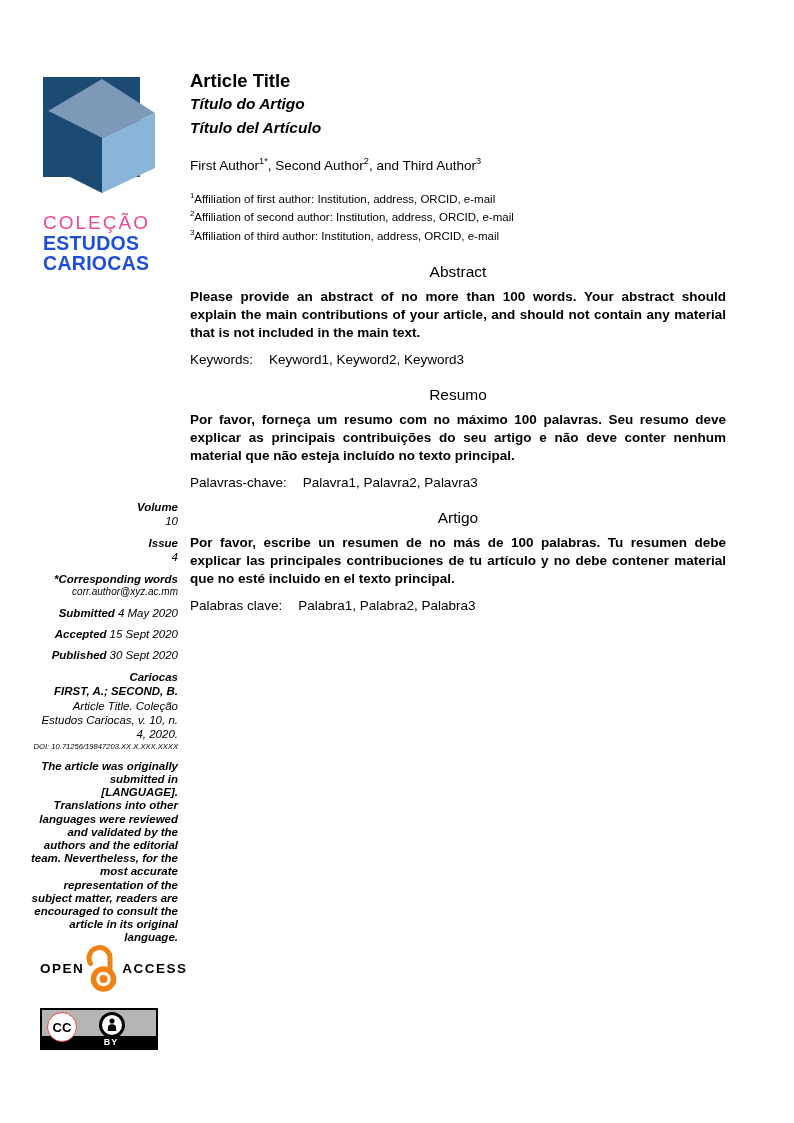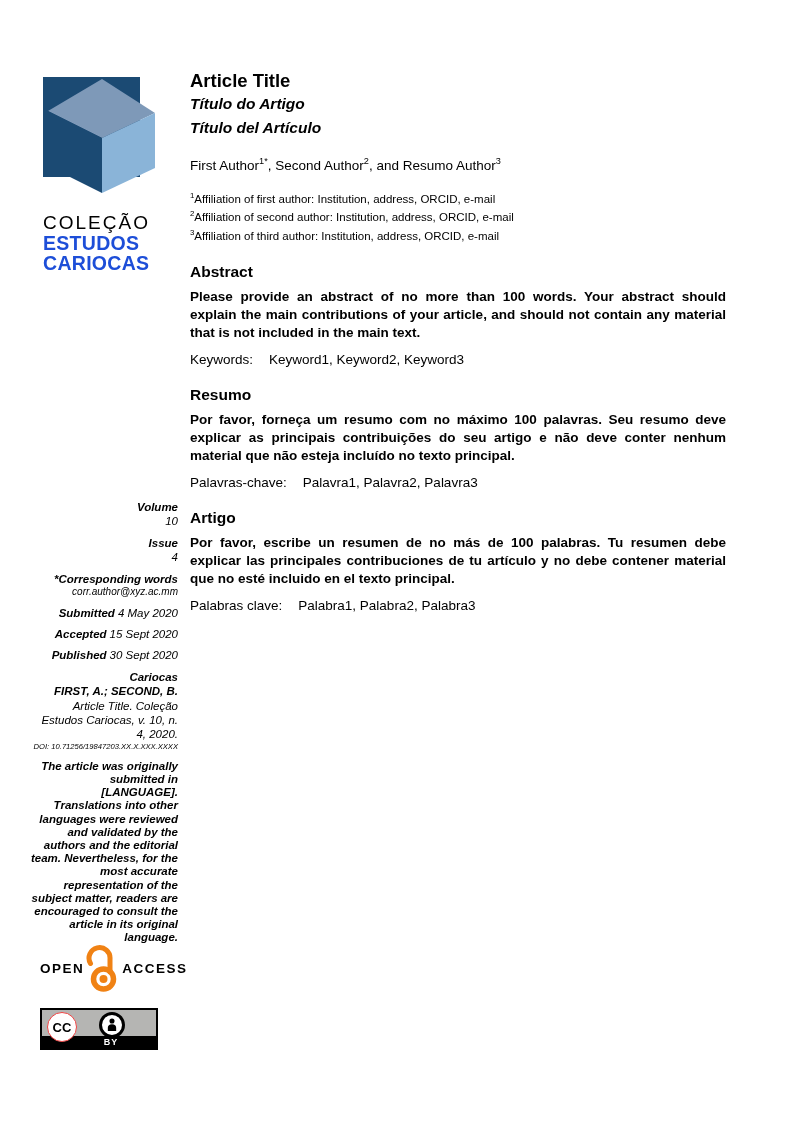--- a/index.html
+++ b/index.html
@@ -3,31 +3,31 @@
 <meta charset="utf-8">
 <style>
   html,body{margin:0;padding:0;background:#fff;}
   .page{position:relative;width:794px;height:1123px;background:#ffffff;
         font-family:"Liberation Sans",sans-serif;color:#000;overflow:hidden;}
 
   
   .logo{position:absolute;left:43px;top:77px;width:125px;}
   .logo svg{display:block;}
   .logo-word{margin-top:16px;line-height:20px;white-space:nowrap;}
-  .lw1{color:#000000;font-size:19px;letter-spacing:2px;font-weight:400;}
+  .lw1{color:#ec4899;font-size:19px;letter-spacing:2px;font-weight:400;}
   .lw2,.lw3{color:#1d4ed8;font-size:19.5px;font-weight:bold;letter-spacing:0.3px;}
 
   
   .main{position:absolute;left:190px;top:70px;width:536px;}
   .title{font-size:18.5px;font-weight:bold;margin:0;line-height:22px;}
   .subtitle{font-size:15.5px;font-weight:bold;font-style:italic;line-height:24px;}
   .authors{margin-top:16px;font-size:13.5px;}
   sup{font-size:68%;}
   .affils{margin-top:15px;font-size:11.5px;line-height:15px;}
-  .sec-h{font-size:15.5px;font-weight:bold;margin:18px 0 0;line-height:20px;}
+  .sec-h{font-size:15.5px;font-weight:normal;margin:18px 0 0;line-height:20px;text-align:center;}
   .body-p{margin:6px 0 0;font-size:13.5px;line-height:18px;text-align:justify;font-weight:bold;}
   .kw{margin-top:10px;font-size:13.5px;}
   .kw-val{margin-left:16px;}
 
   
   .sidebar{position:absolute;left:30px;top:500px;width:148px;text-align:right;
            font-style:italic;font-size:11.5px;line-height:14.4px;}
   .sg{margin-bottom:7px;}
   .sb{font-weight:bold;}
   .inline-val{margin-left:3px;}
@@ -70,21 +70,21 @@
       <div class="lw2">ESTUDOS</div>
       <div class="lw3">CARIOCAS</div>
     </div>
   </div>
 
   <div class="main">
     <h1 class="title">Article Title</h1>
     <div class="subtitle">Título do Artigo</div>
     <div class="subtitle">Título del Artículo</div>
 
-    <div class="authors"><span>First Author</span><sup>1*</sup><span>, </span><span>Second Author</span><sup>2</sup><span>, and </span><span>Resumo Author</span><sup>3</sup></div>
+    <div class="authors"><span>First Author</span><sup>1*</sup><span>, </span><span>Second Author</span><sup>2</sup><span>, and </span><span>Third Author</span><sup>3</sup></div>
 
     <div class="affils">
       <div><sup>1</sup><span>Affiliation of first author: Institution, address, ORCID, e-mail</span></div>
       <div><sup>2</sup><span>Affiliation of second author: Institution, address, ORCID, e-mail</span></div>
       <div><sup>3</sup><span>Affiliation of third author: Institution, address, ORCID, e-mail</span></div>
     </div>
 
     <section>
       <h2 class="sec-h">Abstract</h2>
       <p class="body-p">Please provide an abstract of no more than 100 words. Your abstract should explain the main contributions of your article, and should not contain any material that is not included in the main text.</p>

